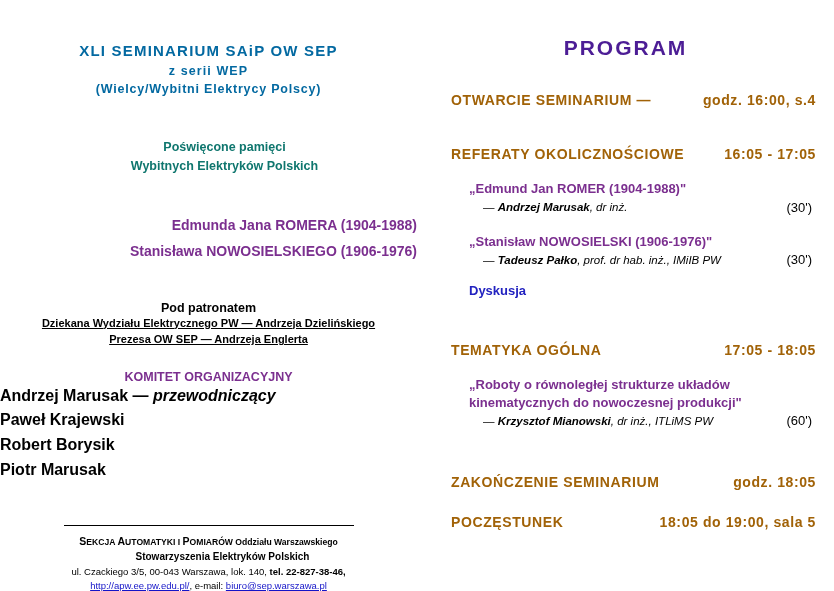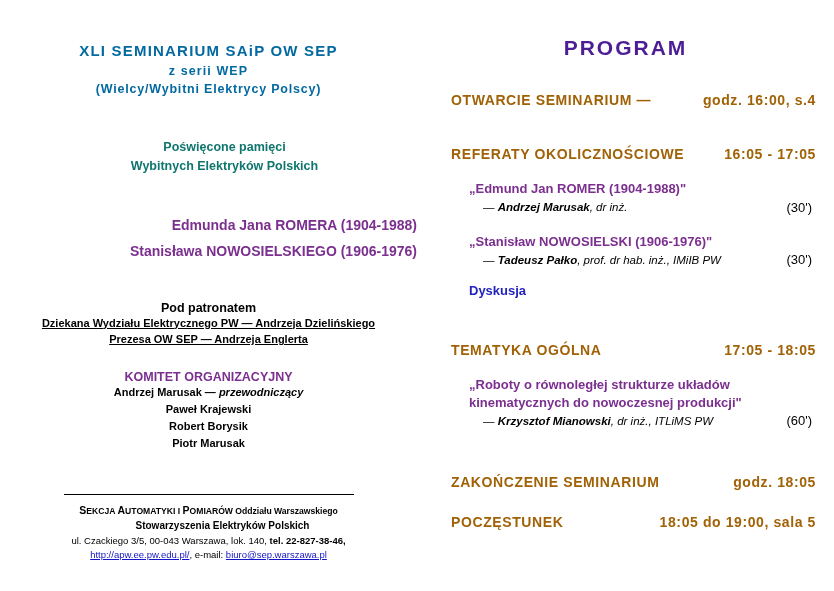--- a/index.html
+++ b/index.html
@@ -84,22 +84,21 @@
   }
 
   .committee-title {
     text-align: center;
     margin-top: 22px;
     color: #7b2f8f;
     font-weight: bold;
     font-size: 12.5px;
   }
   .committee-member {
-    text-align: center;
-    font-size: 11px;
+    font-size: 16px;
     font-weight: bold;
     line-height: 1.55;
   }
   .committee-member .role {
     font-weight: bold;
     font-style: italic;
   }
 
   .footer-rule {
     width: 290px;

